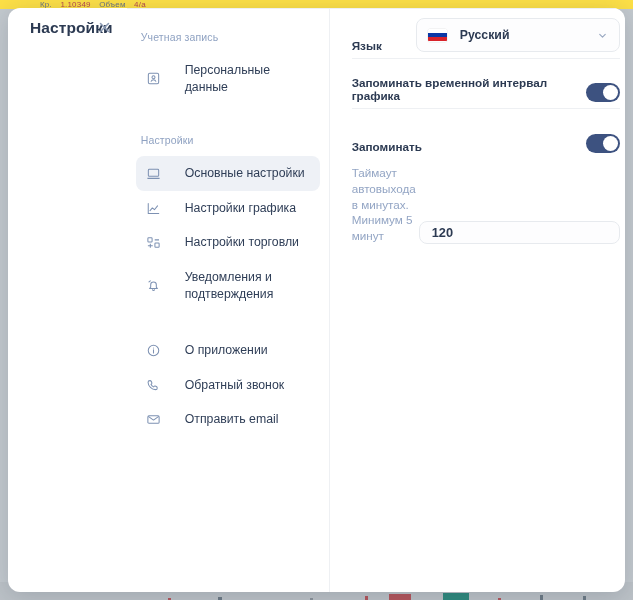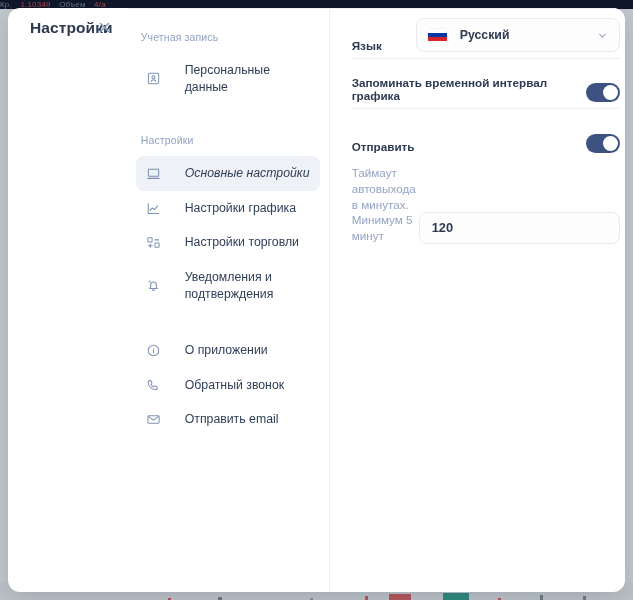--- a/index.html
+++ b/index.html
@@ -13,27 +13,28 @@
     position: relative;
   }
 
   
   #bg-app {
     position: absolute; inset: 0;
     background: #c3c9ce;
   }
   #bg-top-strip {
     position: absolute; top: 0; left: 0; right: 0; height: 9px;
-    background: #0f172a;
+    background: #fde047;
     overflow: hidden;
     font-size: 8px;
     color: #4a5568;
     letter-spacing: .2px;
     white-space: nowrap;
     line-height: 9px;
+    padding-left: 40px;
   }
   #bg-top-strip .q { margin-left: 6px; }
   #bg-top-strip .up { color: #b4484e; }
   #bg-top-strip .lbl { color: #6a7482; }
   #bg-chart {
     position: absolute; left: 0; right: 0; bottom: 0; height: 18px;
     background: #bcc2c7;
     overflow: hidden;
   }
   #bg-chart .cndl {
@@ -106,21 +107,21 @@
     align-items: center;
     gap: 23px;
     margin: 0 9px;
     padding: 9px 10px;
     border-radius: 8px;
     cursor: pointer;
     color: #2f3e57;
     font-size: 12.3px;
     line-height: 1.35;
   }
-  .side-item.active { background: #eef1f6; font-style: italic; }
+  .side-item.active { background: #eef1f6; }
   .side-item .ic {
     flex: 0 0 16px;
     width: 16px; height: 16px;
     color: #7d91b2;
     display: flex; align-items: center; justify-content: center;
   }
   .side-item .ic svg { display: block; }
   .side-item .lbl { flex: 1 1 auto; }
   .side-spacer { height: 14px; }
 
@@ -177,21 +178,21 @@
     flex: 1 1 auto;
     font-size: 12.3px;
     font-weight: bold;
     color: #2c3a52;
   }
   .select .chev { color: #9aa9c2; display: flex; }
 
   
   .text-input {
     width: 204px;
-    height: 32px;
+    height: 23px;
     border: 1px solid #e7eaee;
     border-radius: 8px;
     background: #fdfdfe;
     padding: 0 12px;
     font-size: 12.8px;
     font-weight: bold;
     color: #2c3a52;
     font-family: "Liberation Sans", sans-serif;
     outline: none;
   }
@@ -370,21 +371,21 @@
 
 
       <div class="row">
         <div class="row-label">Запоминать временной интервал графика</div>
         <div class="toggle">
           <span class="knob"></span>
         </div>
       </div>
 
       <div class="row no-border">
-        <div class="row-label">Отправить</div>
+        <div class="row-label">Запоминать</div>
         <div class="toggle">
           <span class="knob"></span>
         </div>
       </div>
 
       <div class="row no-border">
         <div class="row-label muted">Таймаут автовыхода в минутах. Минимум 5 минут</div>
         <input class="text-input" type="text" value="120" style="">
       </div>
 

